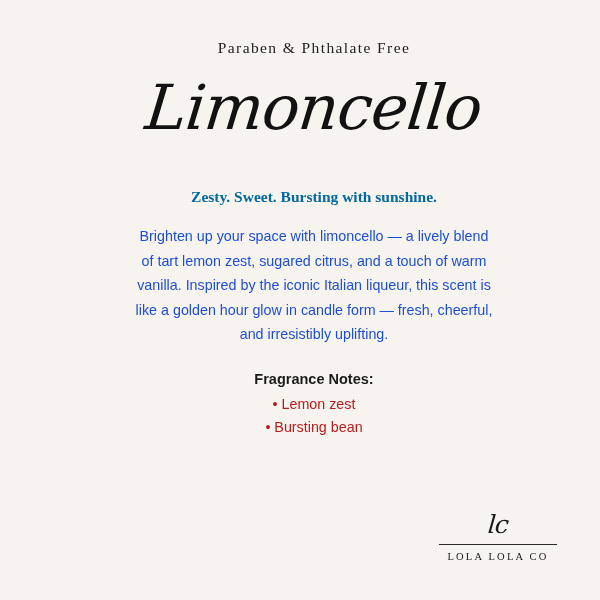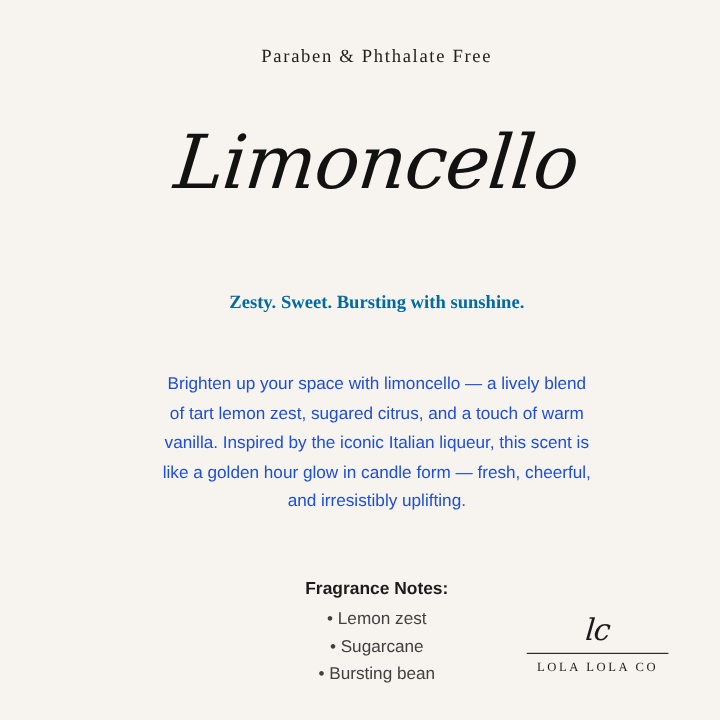--- a/index.html
+++ b/index.html
@@ -16,21 +16,20 @@
   }
   .card {
     position: relative;
     width: 600px;
     height: 600px;
     box-sizing: border-box;
     padding: 30px 32px 0 60px;
     display: flex;
     flex-direction: column;
     align-items: center;
-    gap: 28px;
   }
   .eyebrow {
     font-family: "Liberation Serif", serif;
     font-size: 15.5px;
     letter-spacing: 1.4px;
     color: #23211f;
     margin-top: 9px;
     text-align: center;
     white-space: nowrap;
   }
@@ -76,21 +75,21 @@
   }
   .notes-list {
     list-style: none;
     margin: 0;
     padding: 0;
   }
   .notes-list li {
     font-family: "Liberation Sans", sans-serif;
     font-size: 14.3px;
     line-height: 1.62;
-    color: #404040;
+    color: #b91c1c;
   }
   .brand-mark {
     position: absolute;
     right: 42px;
     bottom: 38px;
     width: 120px;
     text-align: center;
   }
   .brand-monogram {
     font-family: "DejaVu Serif", serif;
@@ -124,21 +123,20 @@
   <div class="product-title">Limoncello</div>
 
   <div class="tagline">Zesty. Sweet. Bursting with sunshine.</div>
 
   <div class="description">Brighten up your space with limoncello — a lively blend of tart lemon zest, sugared citrus, and a touch of warm vanilla. Inspired by the iconic Italian liqueur, this scent is like a golden hour glow in candle form — fresh, cheerful, and irresistibly uplifting.</div>
 
   <div class="notes-block">
     <div class="notes-heading">Fragrance Notes:</div>
     <ul class="notes-list">
       <li>• Lemon zest</li>
-      <li>• Sugarcane</li>
       <li>• Bursting bean</li>
     </ul>
   </div>
 
   <div class="brand-mark">
     <div class="brand-monogram">lc</div>
     <div class="brand-rule"></div>
     <div class="brand-name">LOLA LOLA CO</div>
   </div>
 

